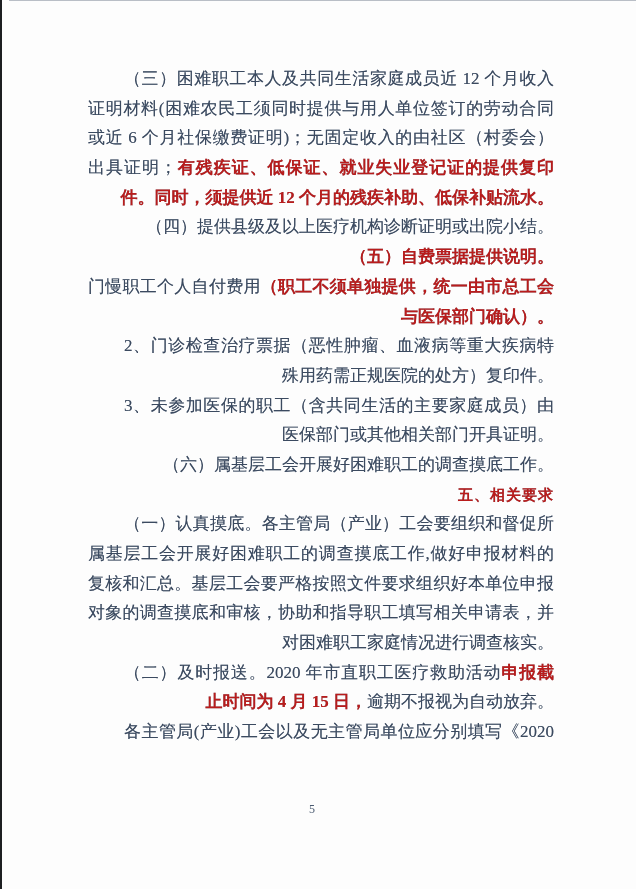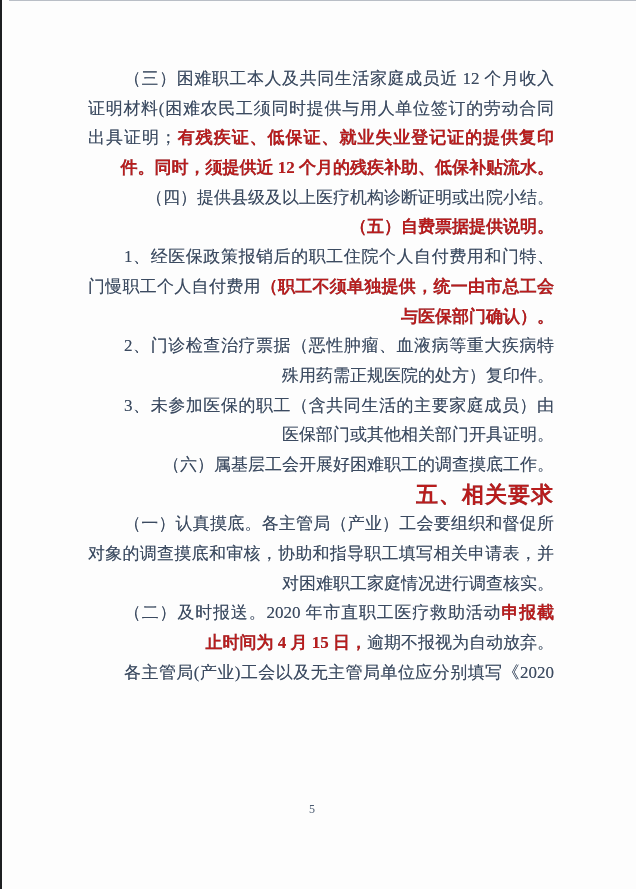--- a/index.html
+++ b/index.html
@@ -32,21 +32,21 @@
     overflow: hidden;
     text-align: right;
   }
   .line.justify {
     text-align: justify;
     text-align-last: justify;
   }
   .line.indent { text-indent: 36px; }
   .line.heading {
     font-family: "Liberation Sans", "DejaVu Sans", sans-serif;
-    font-size: 22px;
+    font-size: 15px;
     font-weight: 700;
     color: #2e3c52;
     letter-spacing: 1px;
   }
   .seg { font-weight: 400; margin-top: 40px; }
   .seg.bold { font-weight: 700; color: #b91c1c; }
   .page-number {
     position: absolute;
     top: 802px; left: 0; width: 624px;
     text-align: center;
@@ -56,34 +56,36 @@
 </style>
 </head>
 <body>
 
 <div class="scan-edge-left"></div>
 <div class="scan-edge-top"></div>
 
 <div class="doc-body">
     <div class="line justify indent"><span class="seg">（三）困难职工本人及共同生活家庭成员近 12 个月收入</span></div>
     <div class="line justify"><span class="seg">证明材料(困难农民工须同时提供与用人单位签订的劳动合同</span></div>
+    <div class="line justify"><span class="seg">或近 6 个月社保缴费证明)；无固定收入的由社区（村委会）</span></div>
     <div class="line justify"><span class="seg">出具证明；</span><span class="seg bold">有残疾证、低保证、就业失业登记证的提供复印</span></div>
     <div class="line"><span class="seg bold">件。同时，须提供近 12 个月的残疾补助、低保补贴流水。</span></div>
     <div class="line indent"><span class="seg">（四）提供县级及以上医疗机构诊断证明或出院小结。</span></div>
     <div class="line indent"><span class="seg bold">（五）自费票据提供说明。</span></div>
-    <div class="line justify indent"><span class="seg">1、经医保政策报销后的职工住院个人自付费用和门特、</span></div>
     <div class="line justify"><span class="seg">门慢职工个人自付费用</span><span class="seg bold">（职工不须单独提供，统一由市总工会</span></div>
     <div class="line"><span class="seg bold">与医保部门确认）。</span></div>
     <div class="line justify indent"><span class="seg">2、门诊检查治疗票据（恶性肿瘤、血液病等重大疾病特</span></div>
     <div class="line"><span class="seg">殊用药需正规医院的处方）复印件。</span></div>
     <div class="line justify indent"><span class="seg">3、未参加医保的职工（含共同生活的主要家庭成员）由</span></div>
     <div class="line"><span class="seg">医保部门或其他相关部门开具证明。</span></div>
     <div class="line indent"><span class="seg">（六）属基层工会开展好困难职工的调查摸底工作。</span></div>
     <div class="line indent heading"><span class="seg bold">五、相关要求</span></div>
     <div class="line justify indent"><span class="seg">（一）认真摸底。各主管局（产业）工会要组织和督促所</span></div>
+    <div class="line justify"><span class="seg">属基层工会开展好困难职工的调查摸底工作,做好申报材料的</span></div>
+    <div class="line justify"><span class="seg">复核和汇总。基层工会要严格按照文件要求组织好本单位申报</span></div>
     <div class="line justify"><span class="seg">对象的调查摸底和审核，协助和指导职工填写相关申请表，并</span></div>
     <div class="line"><span class="seg">对困难职工家庭情况进行调查核实。</span></div>
     <div class="line justify indent"><span class="seg">（二）及时报送。2020 年市直职工医疗救助活动</span><span class="seg bold">申报截</span></div>
     <div class="line"><span class="seg bold">止时间为 4 月 15 日，</span><span class="seg">逾期不报视为自动放弃。</span></div>
     <div class="line justify indent"><span class="seg">各主管局(产业)工会以及无主管局单位应分别填写《2020</span></div>
   </div>
 
 <div class="page-number">5</div>
 
 </body></html>

